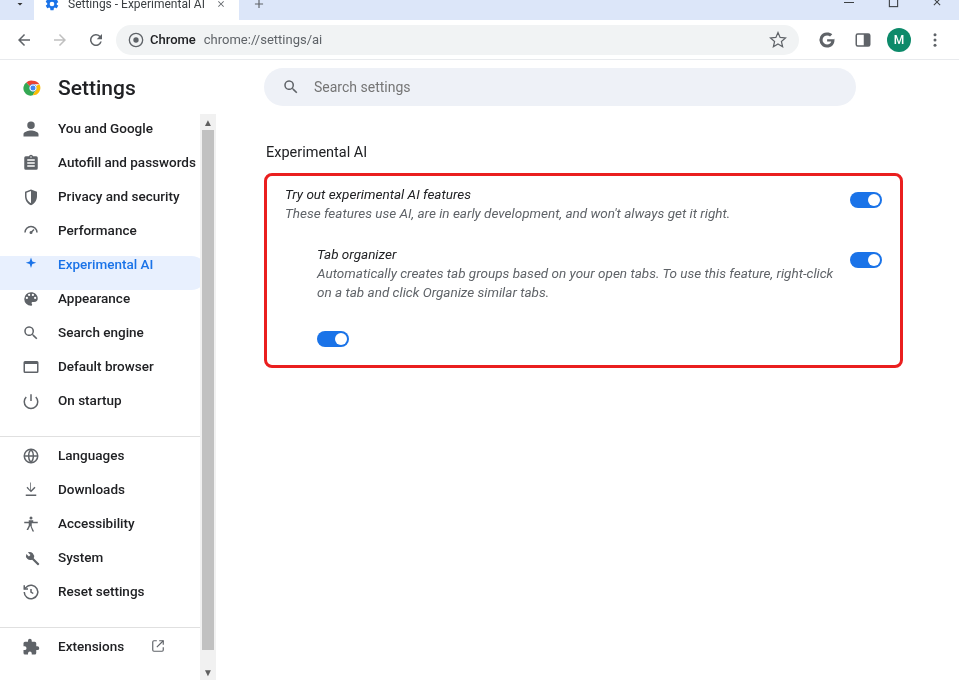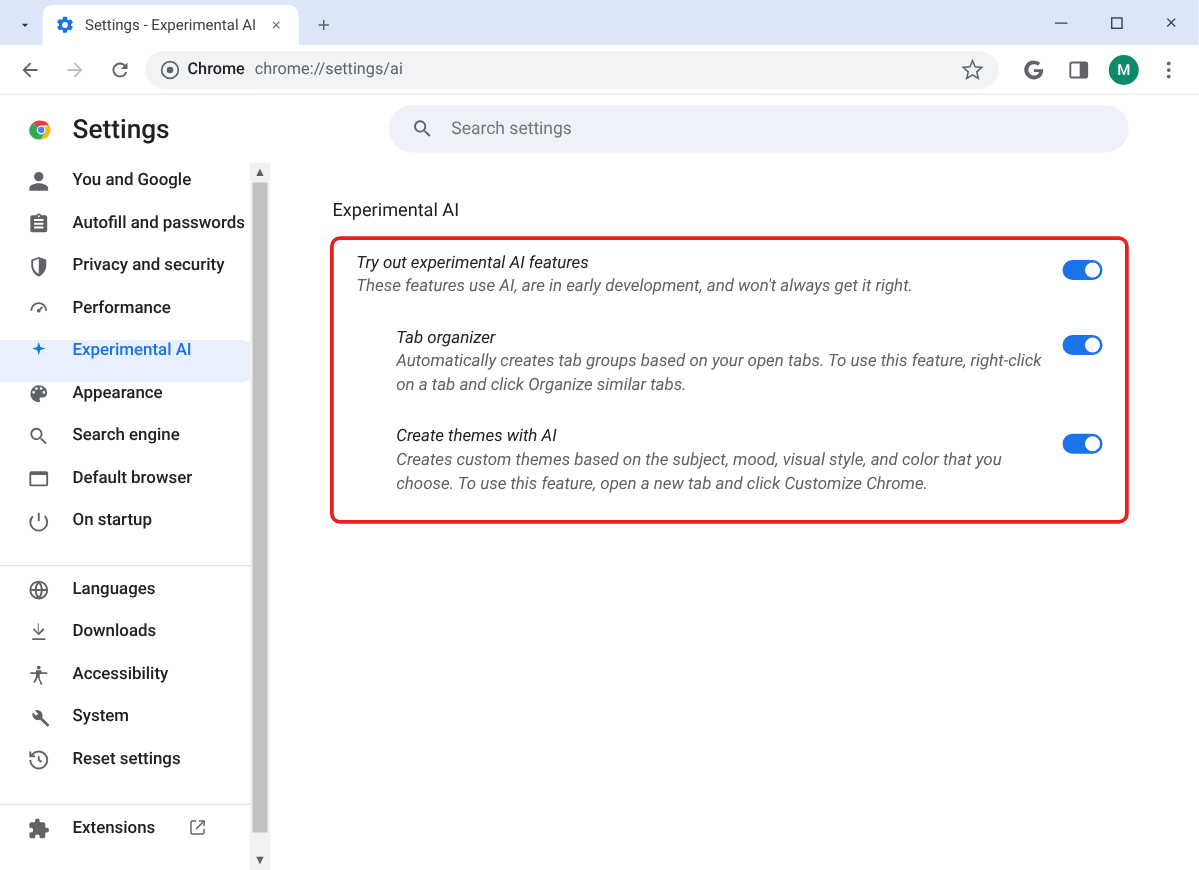--- a/index.html
+++ b/index.html
@@ -1,19 +1,19 @@
 <!DOCTYPE html>
 <html><head>
 <meta charset="utf-8">
 <style>
 * { margin: 0; padding: 0; box-sizing: border-box; font-family: "Segoe UI", Roboto, Arial, sans-serif; }
 body { width: 959px; height: 696px; background: #fff; overflow: hidden; }
 
 
-.titlebar { height: 36px; background: #dce6f9; display: flex; align-items: flex-end; padding-left: 6px; }
+.titlebar { height: 20px; background: #dce6f9; display: flex; align-items: flex-end; padding-left: 6px; }
 .tab-dropdown { width: 24px; height: 24px; margin: 4px 2px; border-radius: 50%; display: flex; align-items: center; justify-content: center; color: #333; }
 .tab { background: #fff; height: 32px; border-radius: 8px 8px 0 0; display: flex; align-items: center; padding: 0 10px; min-width: 200px; gap: 8px; font-size: 12px; color: #3c4043; }
 .tab .favicon { width: 16px; height: 16px; display:flex; align-items:center; justify-content:center; color:#1a73e8; }
 .tab .close { margin-left: auto; width:16px; height:16px; display:flex; align-items:center; justify-content:center; color:#5f6368; }
 .newtab { width: 28px; height: 28px; display:flex; align-items:center; justify-content:center; color:#5f6368; margin-left:6px; margin-bottom:2px; }
 .window-controls { margin-left: auto; display:flex; }
 .window-controls div { width: 44px; height:36px; display:flex; align-items:center; justify-content:center; color:#3c4043; }
 
 .toolbar { height: 40px; background: #fff; border-bottom: 1px solid #e8eaed; display:flex; align-items:center; padding: 0 8px; gap: 4px; }
 .nav-btn { width: 32px; height: 32px; border-radius: 50%; display:flex; align-items:center; justify-content:center; color:#5f6368; }
@@ -38,21 +38,21 @@
 .sidebar-item .s-icon { width:18px; height:18px; display:flex; align-items:center; justify-content:center; color:#5f6368; }
 .sidebar-item.active { background:#e8f0fe; color:#1a73e8; }
 .sidebar-item.active .s-icon { color:#1a73e8; }
 .sidebar-divider { height:1px; background:#e0e0e0; margin: 10px 0 10px 0; }
 .scrollbar-track { position:absolute; right:0; top:0; width:16px; height:100%; background:#f1f1f1; }
 .scrollbar-thumb { position:absolute; left:2px; width:12px; background:#c1c1c1; border-radius:0; }
 .scrollbar-arrow { position:absolute; left:0; width:16px; height:16px; display:flex; align-items:center; justify-content:center; color:#606060; font-size:10px; }
 .ext-launch { width:16px; height:16px; display:inline-flex; align-items:center; justify-content:center; color:#5f6368; }
 
 .main { flex:1; padding: 8px 56px 0 48px; overflow:auto; }
-.search-wrap { display:flex; justify-content:flex-end; }
+.search-wrap { display:flex; justify-content:flex-start; }
 .search-box { width: 592px; height:38px; background:#eef1f7; border-radius:19px; display:flex; align-items:center; padding:0 18px; gap:14px; color:#5f6368; }
 .search-box input { border:none; outline:none; background:transparent; font-size:14px; color:#202124; flex:1; }
 .section-title { font-size:14.5px; color:#202124; margin: 38px 0 12px 2px; }
 .card { background:#fff; border:3px solid #ea1f1f; border-radius:8px; padding: 10px 10px 18px 18px; display:flex; flex-direction:column; gap: 22px; }
 .row { display:flex; align-items:flex-start; gap: 16px; }
 .row-copy { flex:1;font-style:italic; }
 .row-title { font-size:13.5px; color:#202124; margin-bottom:2px; }
 .row-desc { font-size:13.5px; color:#5f6368; line-height:1.45; }
 .toggle { width:32px; height:16px; background:#1a73e8; border-radius:8px; position:relative; margin-top:6px; margin-right:8px; flex-shrink:0; }
 .toggle::after { content:''; position:absolute; right:2px; top:2px; width:12px; height:12px; background:#fff; border-radius:50%; }
@@ -359,21 +359,17 @@
         <div class="toggle"></div>
       </div>
       <div class="row subrow">
         <div class="row-copy">
           <div class="row-title">Tab organizer</div>
           <div class="row-desc">Automatically creates tab groups based on your open tabs. To use this feature, right-click on a tab and click Organize similar tabs.</div>
         </div>
         <div class="toggle"></div>
       </div>
       <div class="row subrow">
-        <div class="row-copy">
-          <div class="row-title">Create themes with AI</div>
-          <div class="row-desc">Creates custom themes based on the subject, mood, visual style, and color that you choose. To use this feature, open a new tab and click Customize Chrome.</div>
-        </div>
         <div class="toggle"></div>
       </div>
     </div>
   </div>
 </div>
 
 </body></html>

